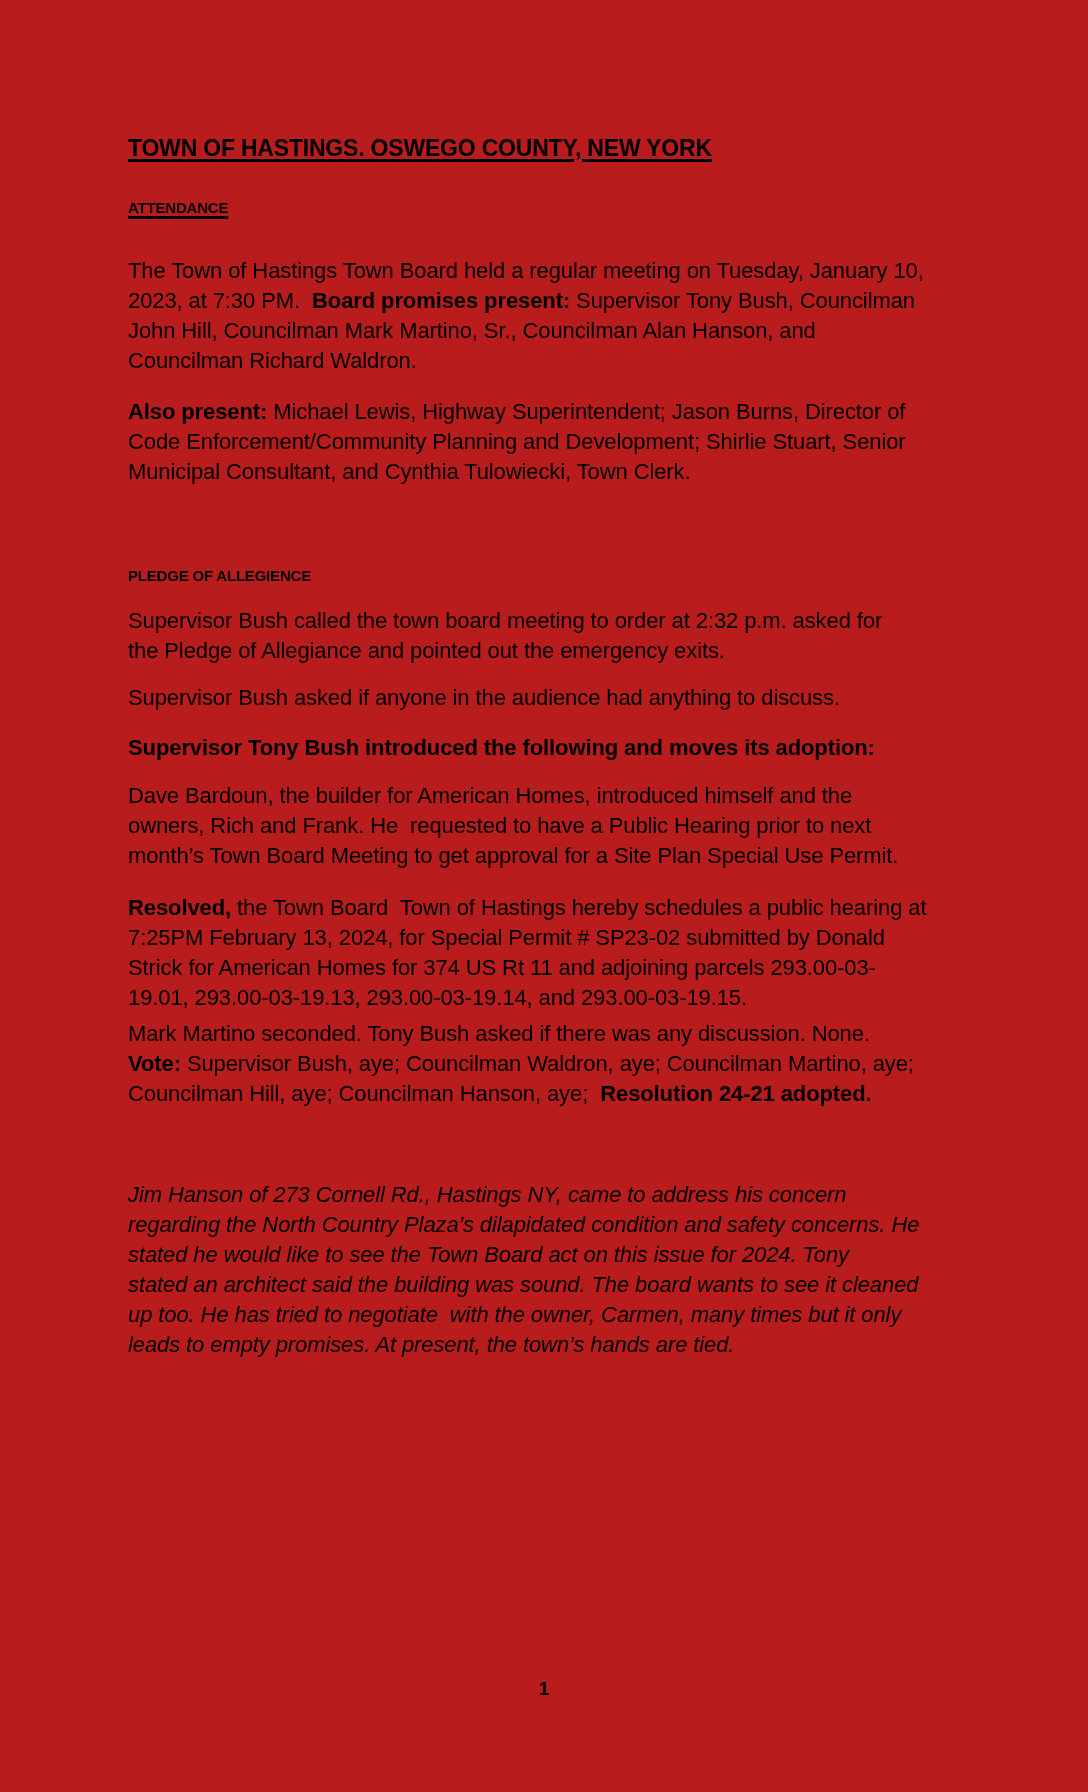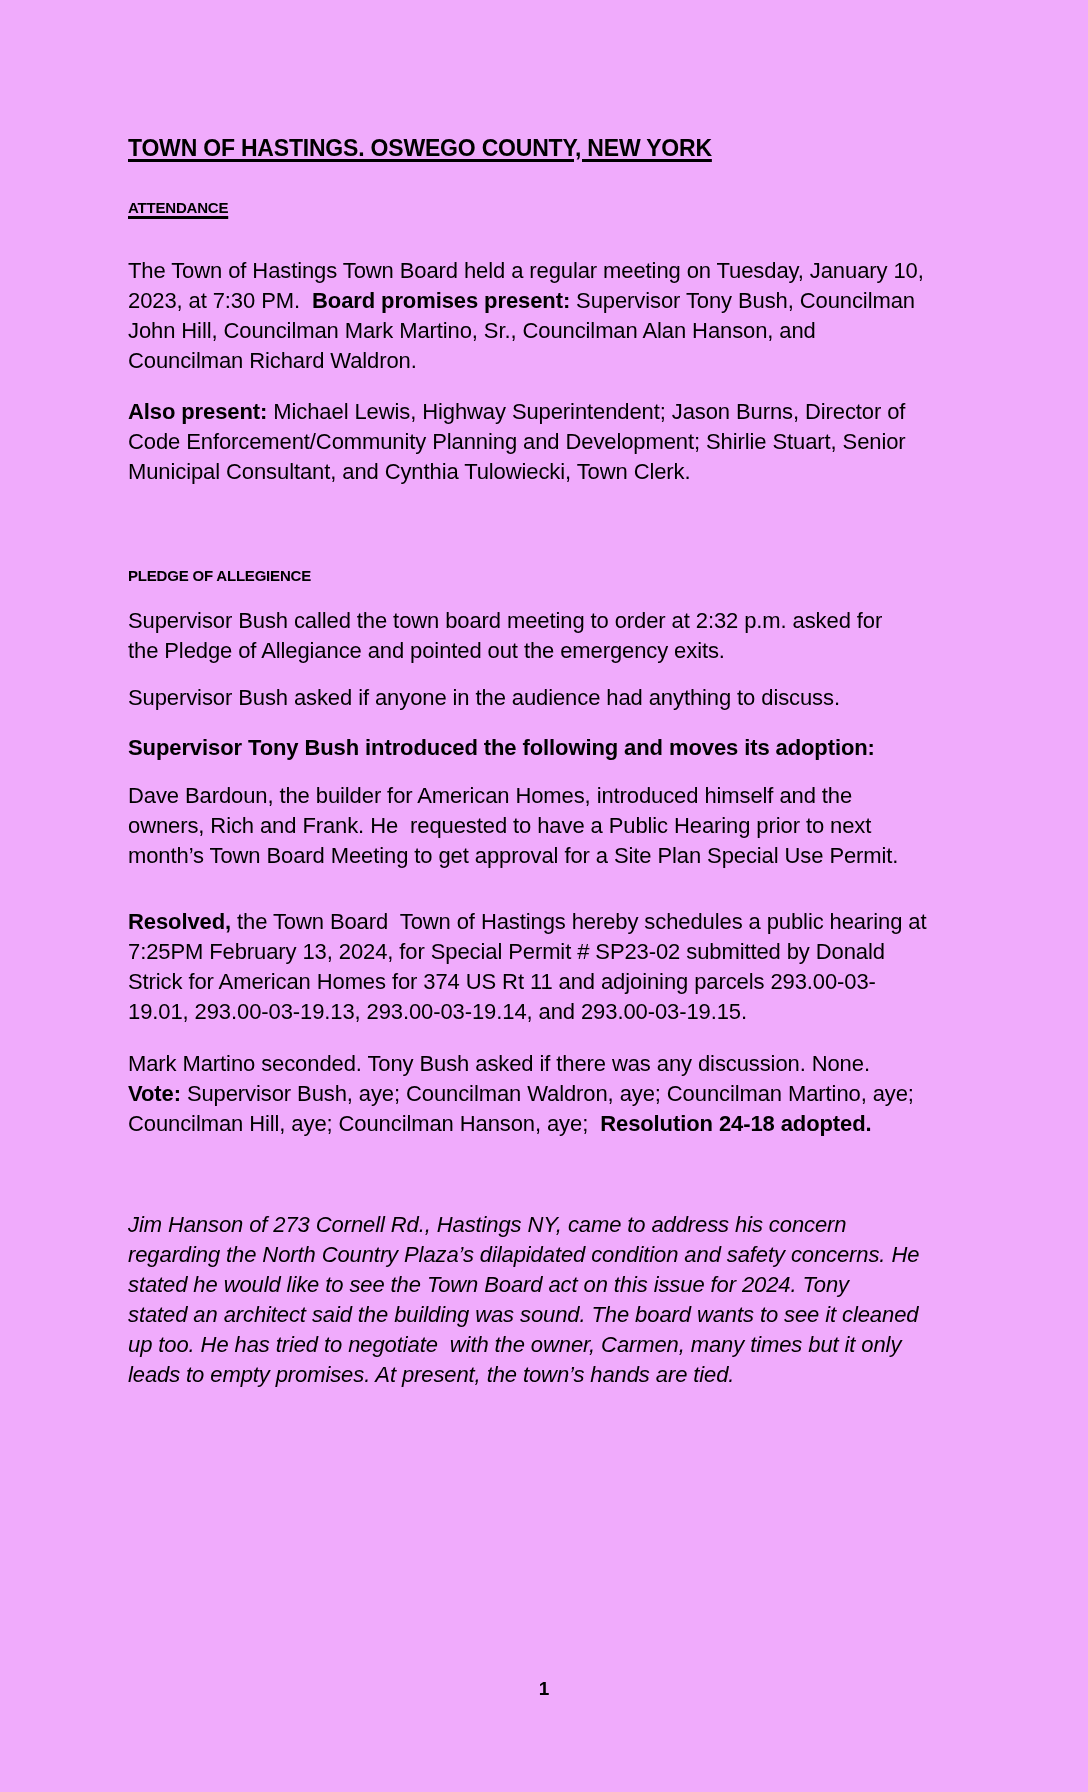--- a/index.html
+++ b/index.html
@@ -1,21 +1,21 @@
 <!DOCTYPE html>
 <html><head>
 <meta charset="utf-8">
 <style>
   * { margin: 0; padding: 0; box-sizing: border-box; }
   html, body { background: #ffffff; }
   .page {
     position: relative;
     width: 1088px;
     height: 1792px;
-    background: #f0abfc;
+    background: #b91c1c;
     color: #000000;
     font-family: "Liberation Sans", sans-serif;
     padding-top: 132px;
     padding-left: 128px;
     overflow: hidden;
   }
   .content { width: 912px; }
   .title-line {
     font-size: 23px;
     line-height: 32px;
@@ -42,22 +42,22 @@
   .b { font-weight: 700; }
   .mt-att   { margin-top: 29px; }
   .mt-p1    { margin-top: 33px; }
   .mt-p2    { margin-top: 21px; }
   .mt-pledge{ margin-top: 74px; }
   .mt-p3    { margin-top: 15px; }
   .mt-disc  { margin-top: 67px; }
   .mt-p4    { margin-top: 17px; }
   .mt-p5    { margin-top: 18px; }
   .mt-p6    { margin-top: 20px; }
-  .mt-p7    { margin-top: 36px; }
-  .mt-p8    { margin-top: 22px; }
+  .mt-p7    { margin-top: 22px; }
+  .mt-p8    { margin-top: 6px; }
   .mt-p9    { margin-top: 71px; font-style: italic; }
   .footer {
     position: absolute;
     top: 1678px;
     left: 0;
     width: 1088px;
     text-align: center;
     font-size: 19px;
     font-weight: 700;
   }
@@ -97,21 +97,21 @@
 owners, Rich and Frank. He  requested to have a Public Hearing prior to next
 month’s Town Board Meeting to get approval for a Site Plan Special Use Permit.</p>
 
     <p class="para mt-p7"><span class="b">Resolved,</span><span> the Town Board  Town of Hastings hereby schedules a public hearing at
 7:25PM February 13, 2024, for Special Permit # SP23-02 submitted by Donald
 Strick for American Homes for 374 US Rt 11 and adjoining parcels 293.00-03-
 19.01, 293.00-03-19.13, 293.00-03-19.14, and 293.00-03-19.15.</span></p>
 
     <p class="para mt-p8"><span>Mark Martino seconded. Tony Bush asked if there was any discussion. None.
 </span><span class="b">Vote:</span><span> Supervisor Bush, aye; Councilman Waldron, aye; Councilman Martino, aye;
-Councilman Hill, aye; Councilman Hanson, aye;  </span><span class="b">Resolution 24-18 adopted.</span></p>
+Councilman Hill, aye; Councilman Hanson, aye;  </span><span class="b">Resolution 24-21 adopted.</span></p>
 
     <p class="para mt-p9">Jim Hanson of 273 Cornell Rd., Hastings NY, came to address his concern
 regarding the North Country Plaza’s dilapidated condition and safety concerns. He
 stated he would like to see the Town Board act on this issue for 2024. Tony
 stated an architect said the building was sound. The board wants to see it cleaned
 up too. He has tried to negotiate  with the owner, Carmen, many times but it only
 leads to empty promises. At present, the town’s hands are tied.</p>
 
   </div>
 

